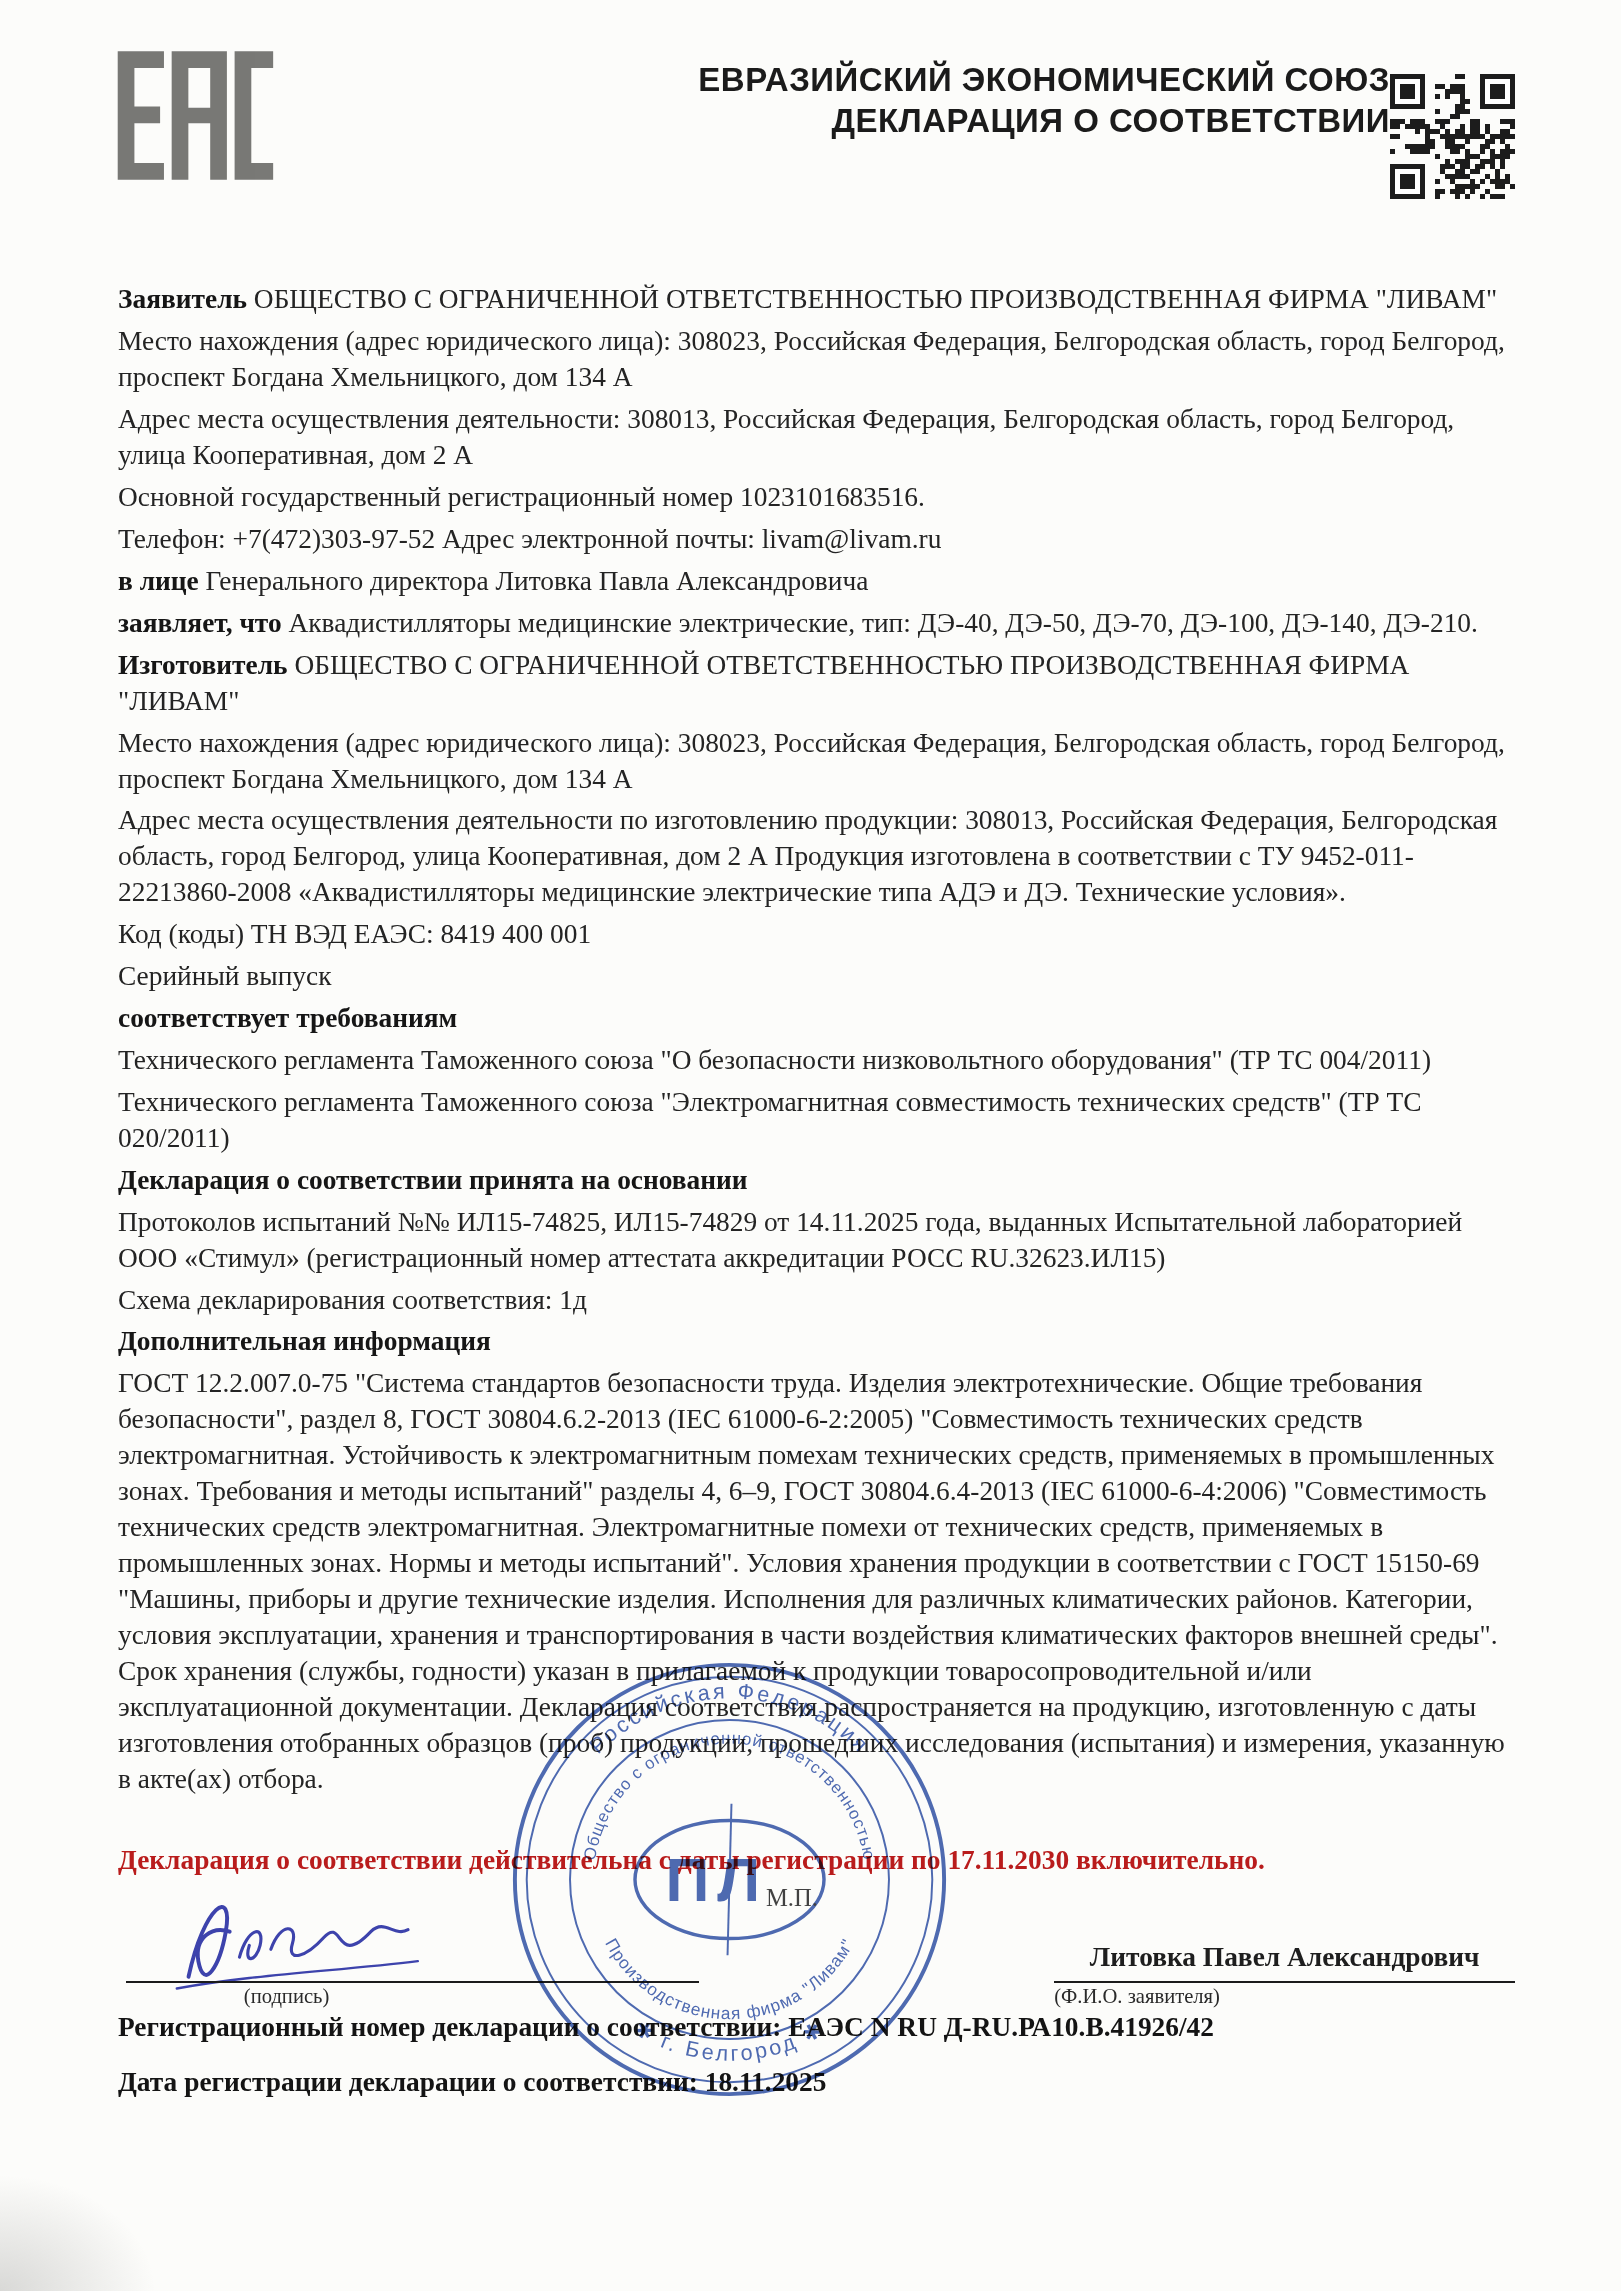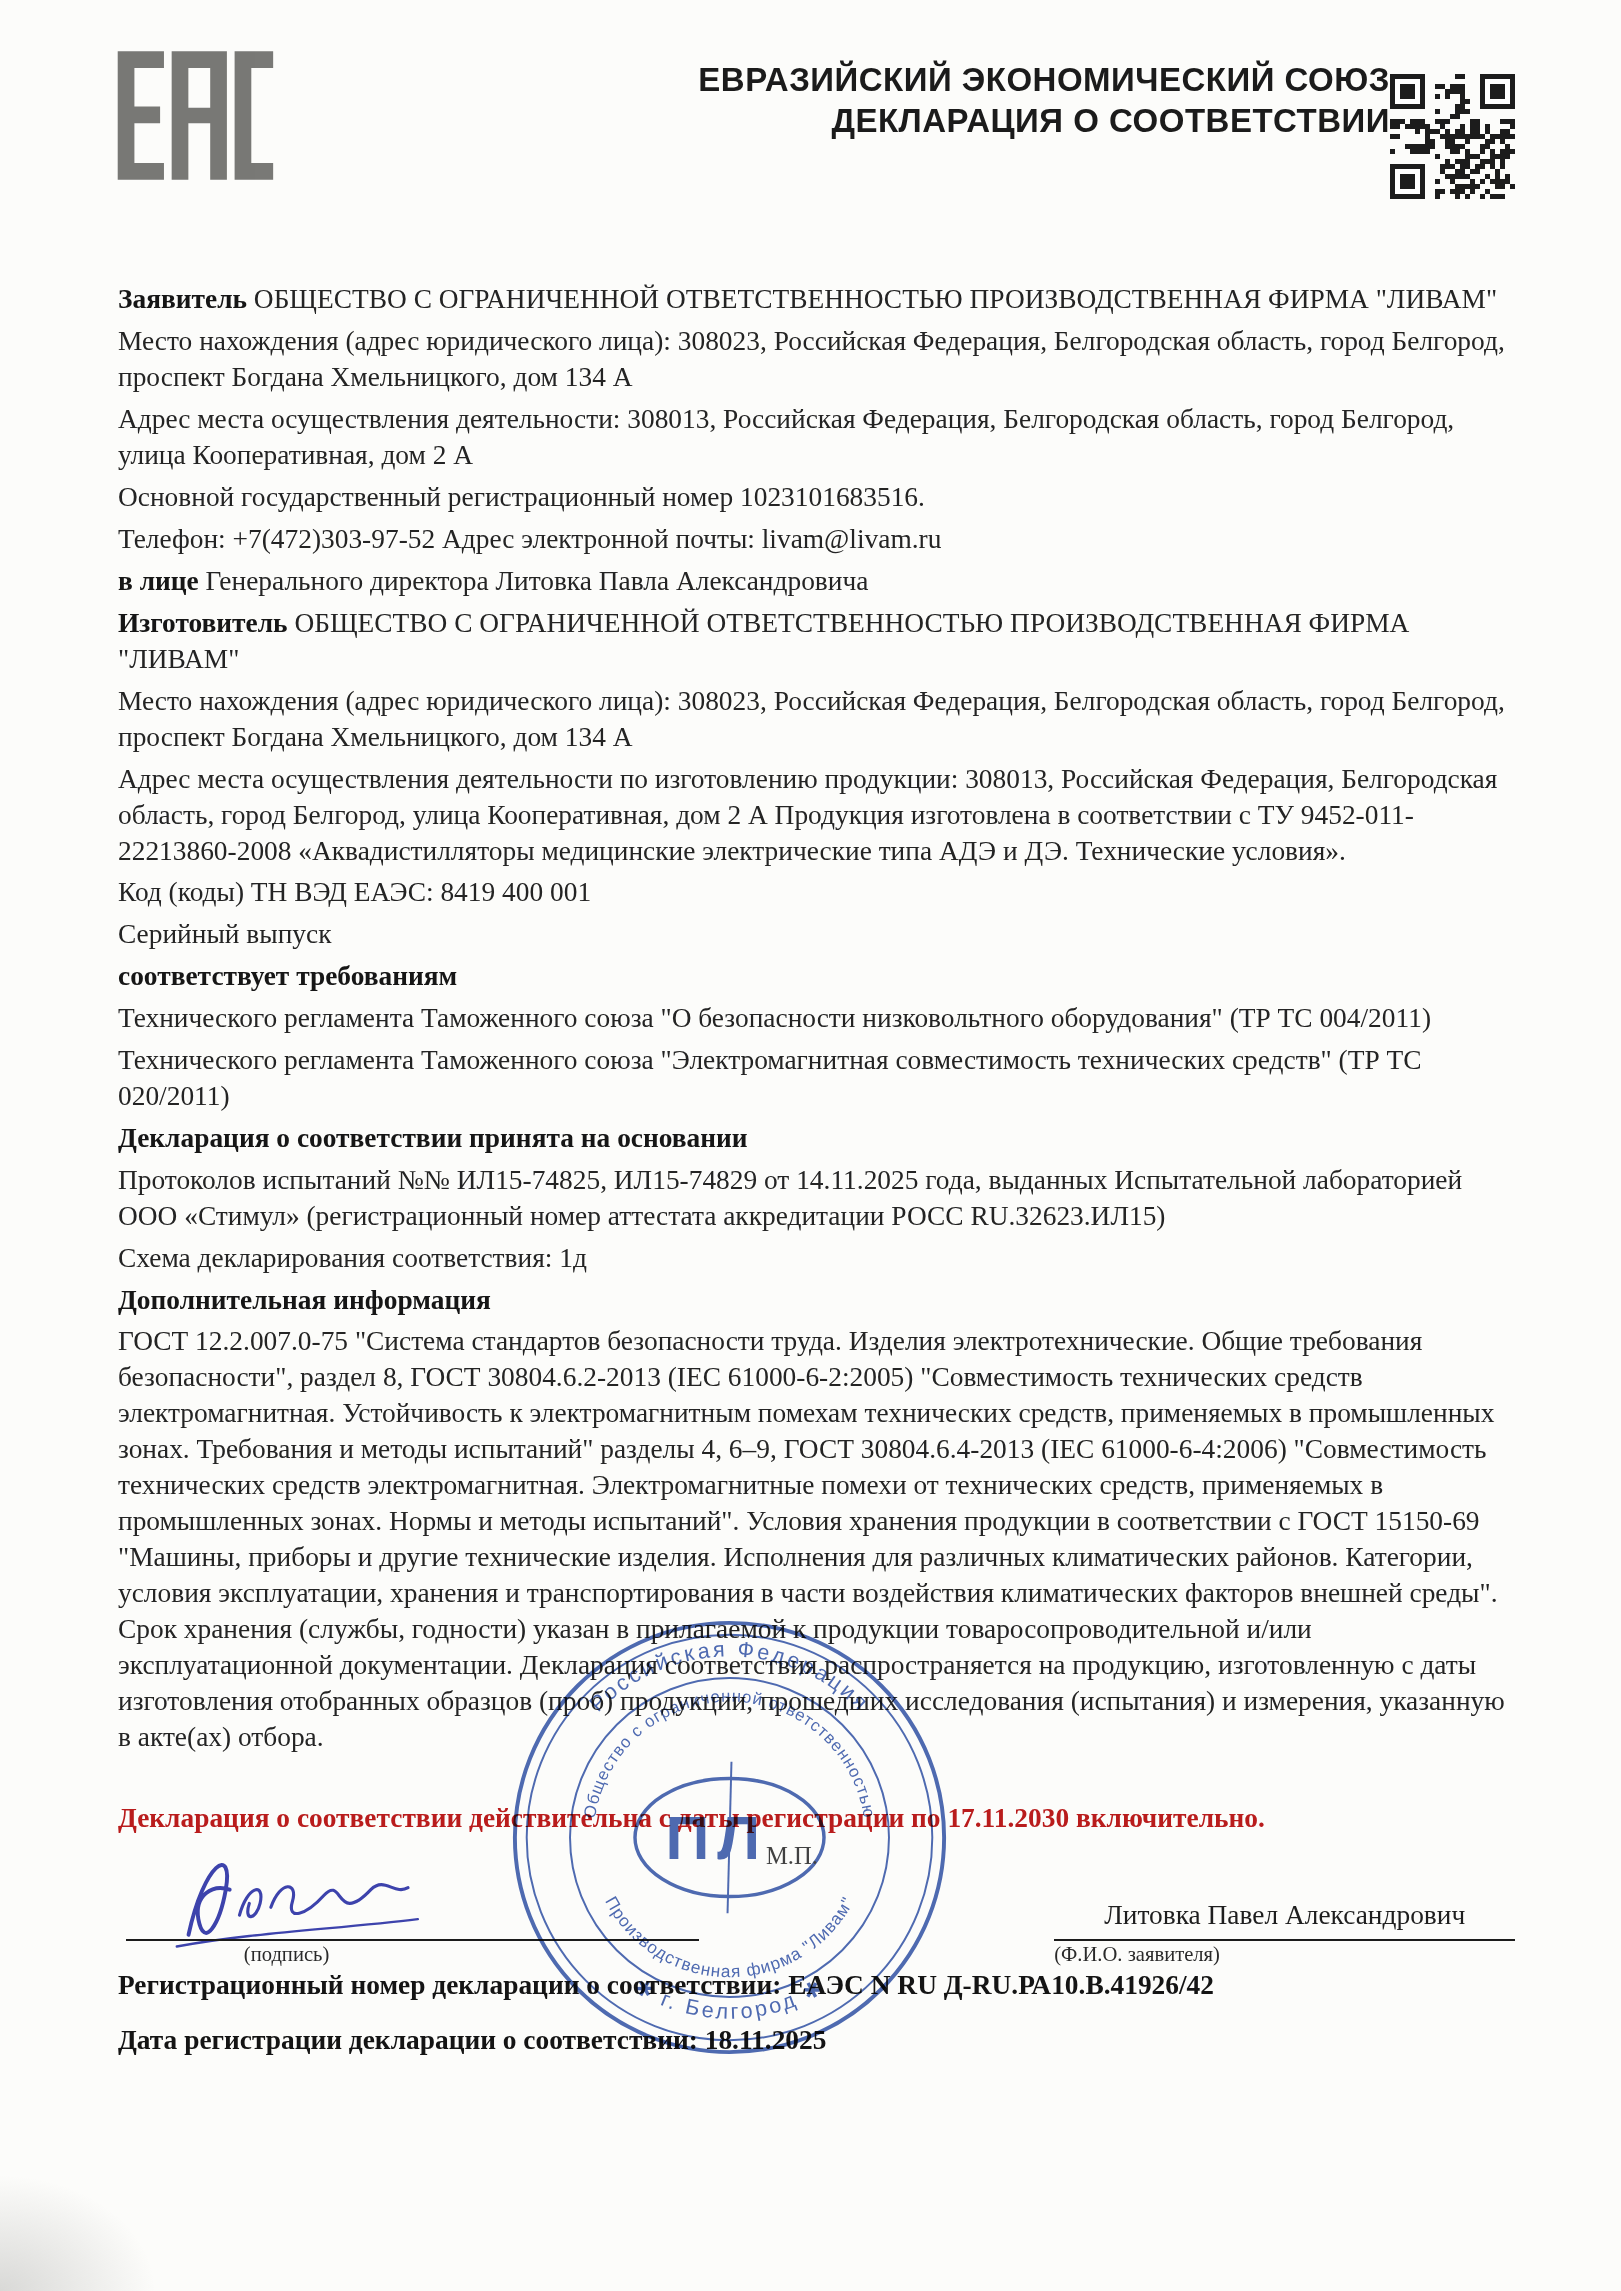--- a/index.html
+++ b/index.html
@@ -51,21 +51,21 @@
   }
   .sig-left{position:relative;width:573px;height:116px;}
   .sig-left .signature-svg{position:absolute;left:35px;bottom:-3.9px;width:353px;height:147px;}
   .sigline{border-bottom:2.9px solid #1b1b1b;height:0;width:100%;position:absolute;bottom:27.4px;left:0;}
   .siglabel{
     position:absolute;bottom:-3.9px;width:100%;text-align:left;
     font-size:20.6px;color:#2a2a2a;
   }
   .sig-left .siglabel{text-align:left;padding-left:118px;box-sizing:border-box;}
   .sig-right{position:relative;width:461px;height:116px;}
-  .fio{position:absolute;bottom:35px;width:100%;text-align:center;font-size:27.4px;color:#1e1e1e;}
+  .fio{position:absolute;bottom:35px;width:100%;text-align:center;font-size:27.4px;color:#1e1e1e;font-weight:bold;}
   .reg{
     font-weight:bold;color:#141414;font-size:27.4px;line-height:35px;
     margin:39px 0 0 0;
   }
   .reg + .reg{margin-top:19.6px;}
   
   .stamp{
     position:absolute;left:390px;top:-184px;
     width:443px;height:443px;
     mix-blend-mode:multiply;opacity:.84;
@@ -292,20 +292,21 @@
     </div>
   </div>
 
   <div class="body">
     <p><b>Заявитель</b><span> ОБЩЕСТВО С ОГРАНИЧЕННОЙ ОТВЕТСТВЕННОСТЬЮ ПРОИЗВОДСТВЕННАЯ ФИРМА "ЛИВАМ"</span></p>
     <p><b></b><span>Место нахождения (адрес юридического лица): 308023, Российская Федерация, Белгородская область, город Белгород, проспект Богдана Хмельницкого, дом 134 А</span></p>
     <p><b></b><span>Адрес места осуществления деятельности: 308013, Российская Федерация, Белгородская область, город Белгород, улица Кооперативная, дом 2 А</span></p>
     <p><b></b><span>Основной государственный регистрационный номер 1023101683516.</span></p>
     <p><b></b><span>Телефон: +7(472)303-97-52 Адрес электронной почты: livam@livam.ru</span></p>
     <p><b>в лице</b><span> Генерального директора Литовка Павла Александровича</span></p>
+    <p><b>заявляет, что</b><span> Аквадистилляторы медицинские электрические, тип: ДЭ-40, ДЭ-50, ДЭ-70, ДЭ-100, ДЭ-140, ДЭ-210.</span></p>
     <p><b>Изготовитель</b><span> ОБЩЕСТВО С ОГРАНИЧЕННОЙ ОТВЕТСТВЕННОСТЬЮ ПРОИЗВОДСТВЕННАЯ ФИРМА "ЛИВАМ"</span></p>
     <p><b></b><span>Место нахождения (адрес юридического лица): 308023, Российская Федерация, Белгородская область, город Белгород, проспект Богдана Хмельницкого, дом 134 А</span></p>
     <p><b></b><span>Адрес места осуществления деятельности по изготовлению продукции: 308013, Российская Федерация, Белгородская область, город Белгород, улица Кооперативная, дом 2 А Продукция изготовлена в соответствии с ТУ 9452-011-22213860-2008 «Аквадистилляторы медицинские электрические типа АДЭ и ДЭ. Технические условия».</span></p>
     <p><b></b><span>Код (коды) ТН ВЭД ЕАЭС: 8419 400 001</span></p>
     <p><b></b><span>Серийный выпуск</span></p>
     <p><b>соответствует требованиям</b><span></span></p>
     <p><b></b><span>Технического регламента Таможенного союза "О безопасности низковольтного оборудования" (ТР ТС 004/2011)</span></p>
     <p><b></b><span>Технического регламента Таможенного союза "Электромагнитная совместимость технических средств" (ТР ТС 020/2011)</span></p>
     <p><b>Декларация о соответствии принята на основании</b><span></span></p>
     <p><b></b><span>Протоколов испытаний №№ ИЛ15-74825, ИЛ15-74829 от 14.11.2025 года, выданных Испытательной лабораторией ООО «Стимул» (регистрационный номер аттестата аккредитации РОСС RU.32623.ИЛ15)</span></p>

